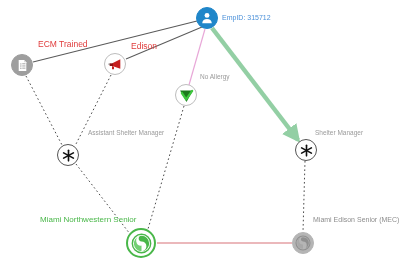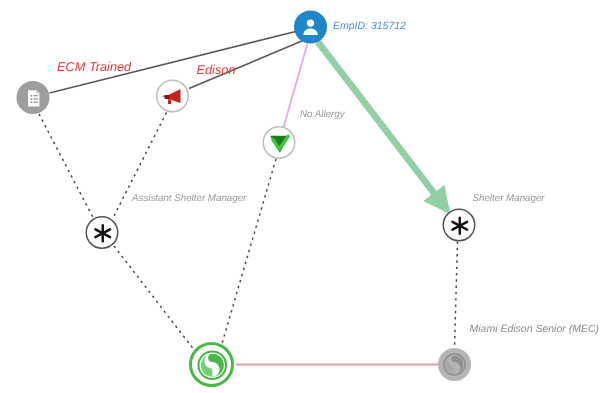--- a/index.html
+++ b/index.html
@@ -9,21 +9,20 @@
   }
   body {
     font-family: "Liberation Sans", sans-serif;
   }
   #graph-canvas {
     position: relative;
     width: 400px;
     height: 262px;
     background: #ffffff;
     overflow: hidden;
-    font-style: italic;
   }
   #edge-layer {
     position: absolute;
     left: 0;
     top: 0;
     width: 400px;
     height: 262px;
   }
   .node {
     position: absolute;
@@ -157,16 +156,17 @@
   <span class="edge-label" style="left:38px; top:40px; font-size:8.5px; color:#e03c3c;">ECM Trained</span>
 
   <span class="edge-label" style="left:131px; top:42px; font-size:8.5px; color:#e03c3c;">Edison</span>
 
   <span class="edge-label" style="left:200px; top:74px; font-size:6.5px; color:#9a9a9a;">No Allergy</span>
 
   <span class="node-label" style="left:88px; top:130px; font-size:6.5px; color:#9a9a9a;">Assistant Shelter Manager</span>
 
   <span class="node-label" style="left:315px; top:130px; font-size:6.5px; color:#9a9a9a;">Shelter Manager</span>
 
+  <span class="node-label" style="left:40px; top:216px; font-size:8px; color:#49b749;">Miami Northwestern Senior</span>
 
   <span class="node-label" style="left:313px; top:216px; font-size:7px; color:#8d8d8d;">Miami Edison Senior (MEC)</span>
 
 </div>
 
 </body></html>

